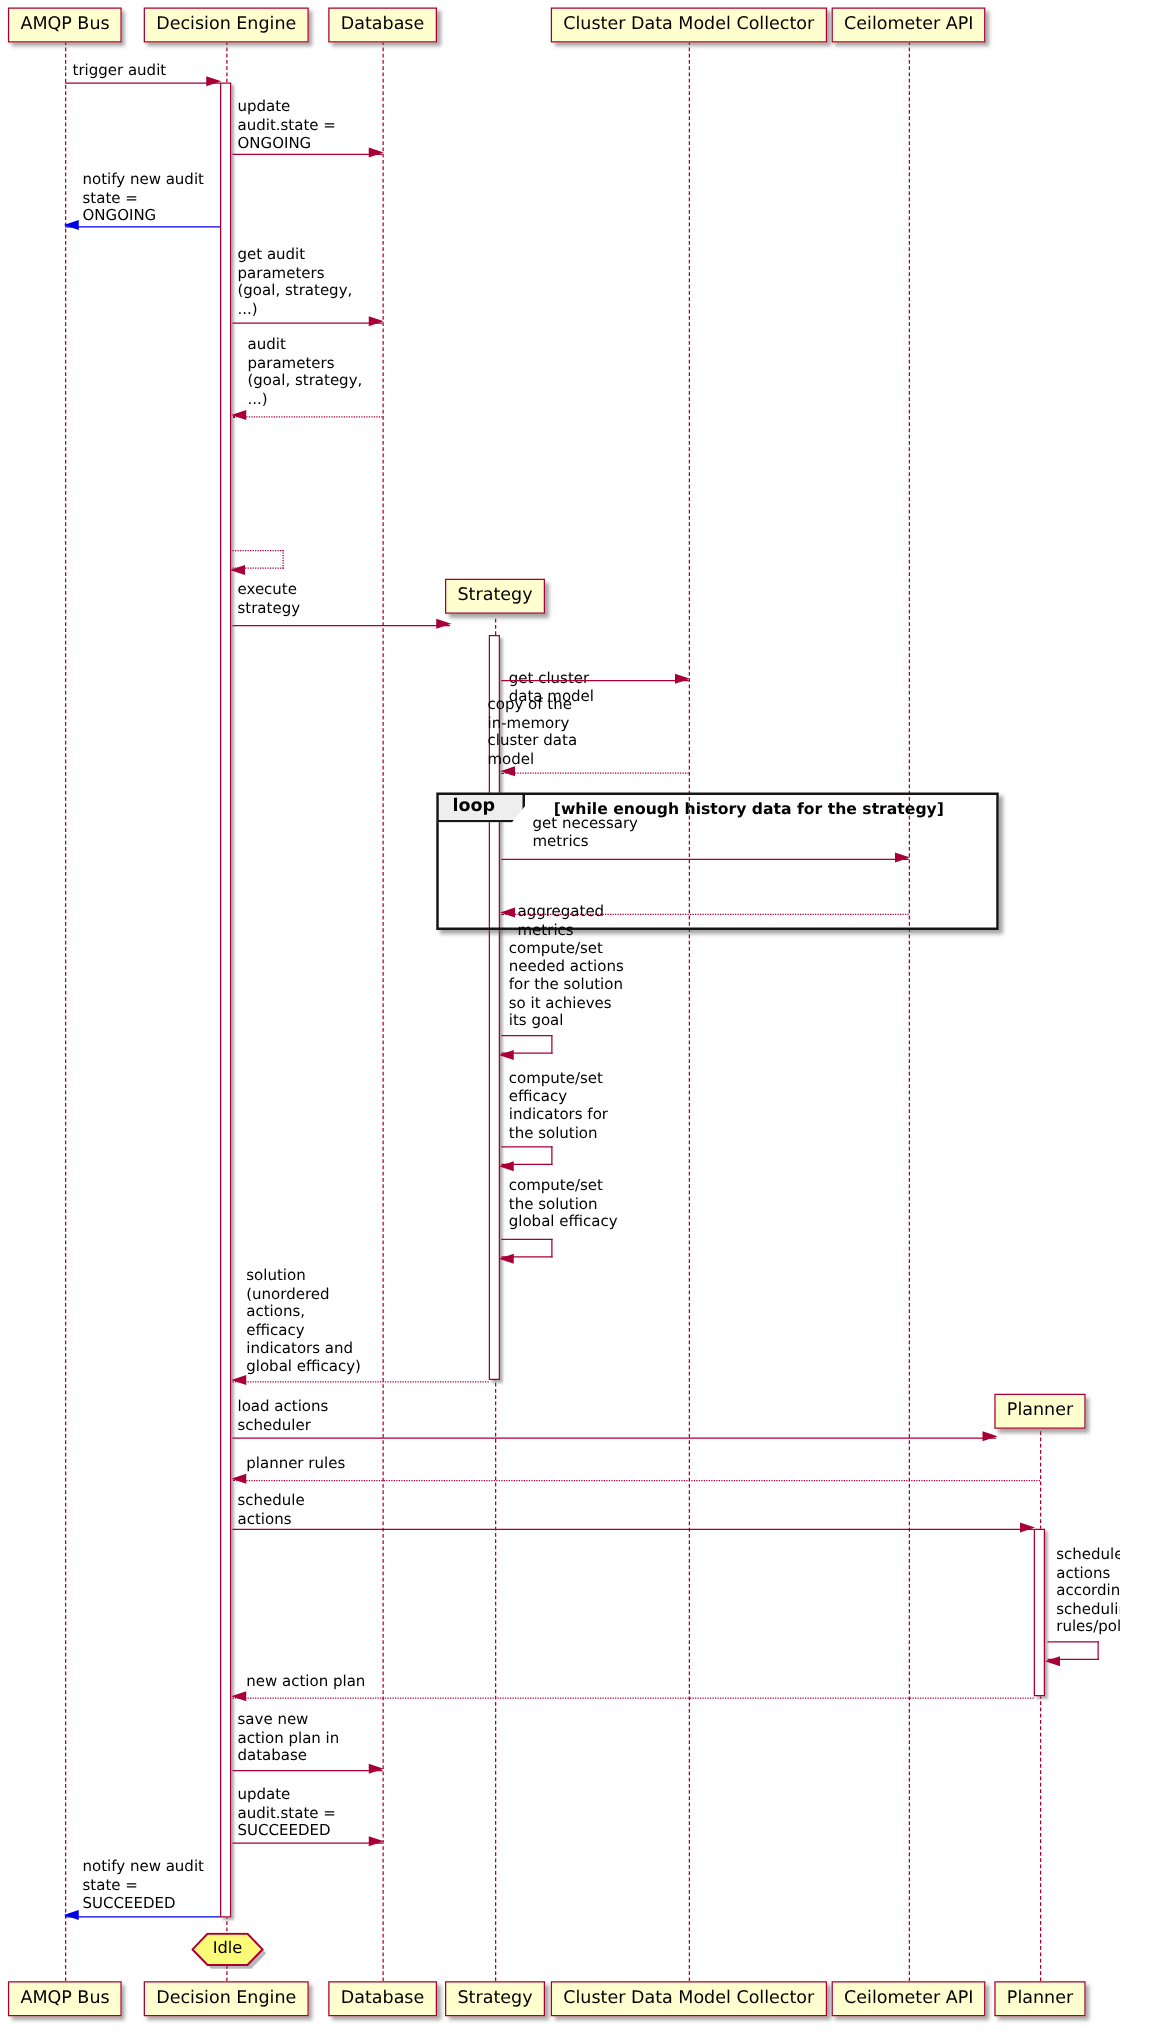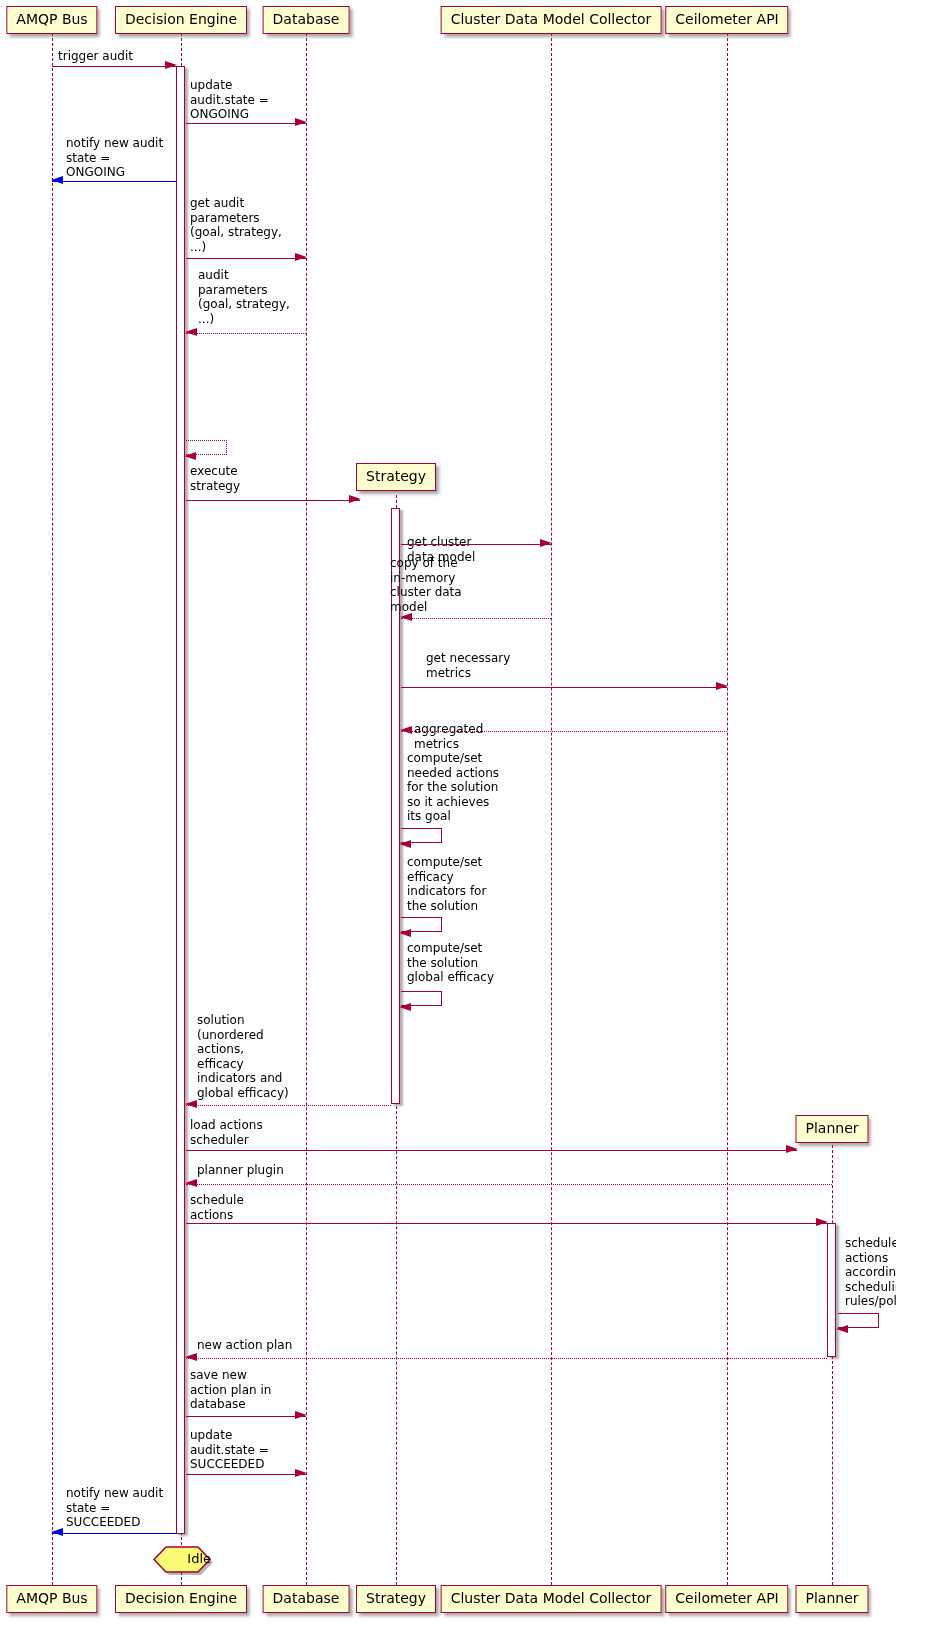--- a/index.html
+++ b/index.html
@@ -31,21 +31,21 @@
   .self .hl{top:auto;bottom:-6.2px;left:-2px;}
 
   .frame{position:absolute;border:2px solid #161616;box-shadow:3px 3px 3px rgba(80,80,80,.5);}
   .fhead{position:absolute;left:-2px;top:-2px;background:#EEEEEE;border:2px solid #161616;
     font-weight:bold;font-size:14px;line-height:19px;padding:0 22px 1px 11px;
     clip-path:polygon(0 0,100% 0,100% 45%,85% 100%,0 100%);}
   .fcond{position:absolute;left:92px;top:3px;font-weight:bold;font-size:12.5px;}
 
   .hexwrap{position:absolute;}
   .hexwrap svg{display:block;}
-  .hexlabel{position:absolute;left:0;top:5px;width:58px;text-align:right;font-size:13px;}
+  .hexlabel{position:absolute;left:0;top:5px;width:58px;text-align:center;font-size:13px;}
 </style>
 </head>
 <body>
 
 <div id="diagram">
 
   <div class="life" style="left:51.5px;top:33px;height:1552px;"></div>
   <div class="life" style="left:180.5px;top:33px;height:1552px;"></div>
   <div class="life" style="left:305.5px;top:33px;height:1552px;"></div>
   <div class="life" style="left:395.5px;top:495px;height:1090px;"></div>
@@ -118,20 +118,24 @@
     </div>
 
   <div class="lbl" style="left:390px;top:556px;">copy of the
 in-memory
 cluster data
 model</div>
   <div class="ar dot" style="left:401px;top:618px;width:150px;">
       <span class="hl"></span>
     </div>
 
+  <div class="frame" style="left:349px;top:634px;width:446px;height:106px;">
+    <div class="fhead">loop</div>
+    <div class="fcond">[while enough history data for the strategy]</div>
+  </div>
 
   <div class="lbl" style="left:426px;top:651px;">get necessary
 metrics</div>
   <div class="ar" style="left:401px;top:687px;width:326px;">
       <span class="hr"></span>
     </div>
 
   <div class="lbl" style="left:414px;top:694px;margin-top:28px;">aggregated
 metrics</div>
   <div class="ar dot" style="left:401px;top:731px;width:326px;">
@@ -171,21 +175,21 @@
   <div class="ar dot" style="left:186px;top:1105px;width:205px;">
       <span class="hl"></span>
     </div>
 
   <div class="lbl" style="left:190px;top:1118px;">load actions
 scheduler</div>
   <div class="ar" style="left:186px;top:1150px;width:611px;">
       <span class="hr"></span>
     </div>
 
-  <div class="lbl" style="left:197px;top:1163px;">planner plugin</div>
+  <div class="lbl" style="left:197px;top:1163px;">planner rules</div>
   <div class="ar dot" style="left:186px;top:1184px;width:646px;">
       <span class="hl"></span>
     </div>
 
   <div class="lbl" style="left:190px;top:1193px;">schedule
 actions</div>
   <div class="ar" style="left:186px;top:1223px;width:641px;">
       <span class="hr"></span>
     </div>
 

